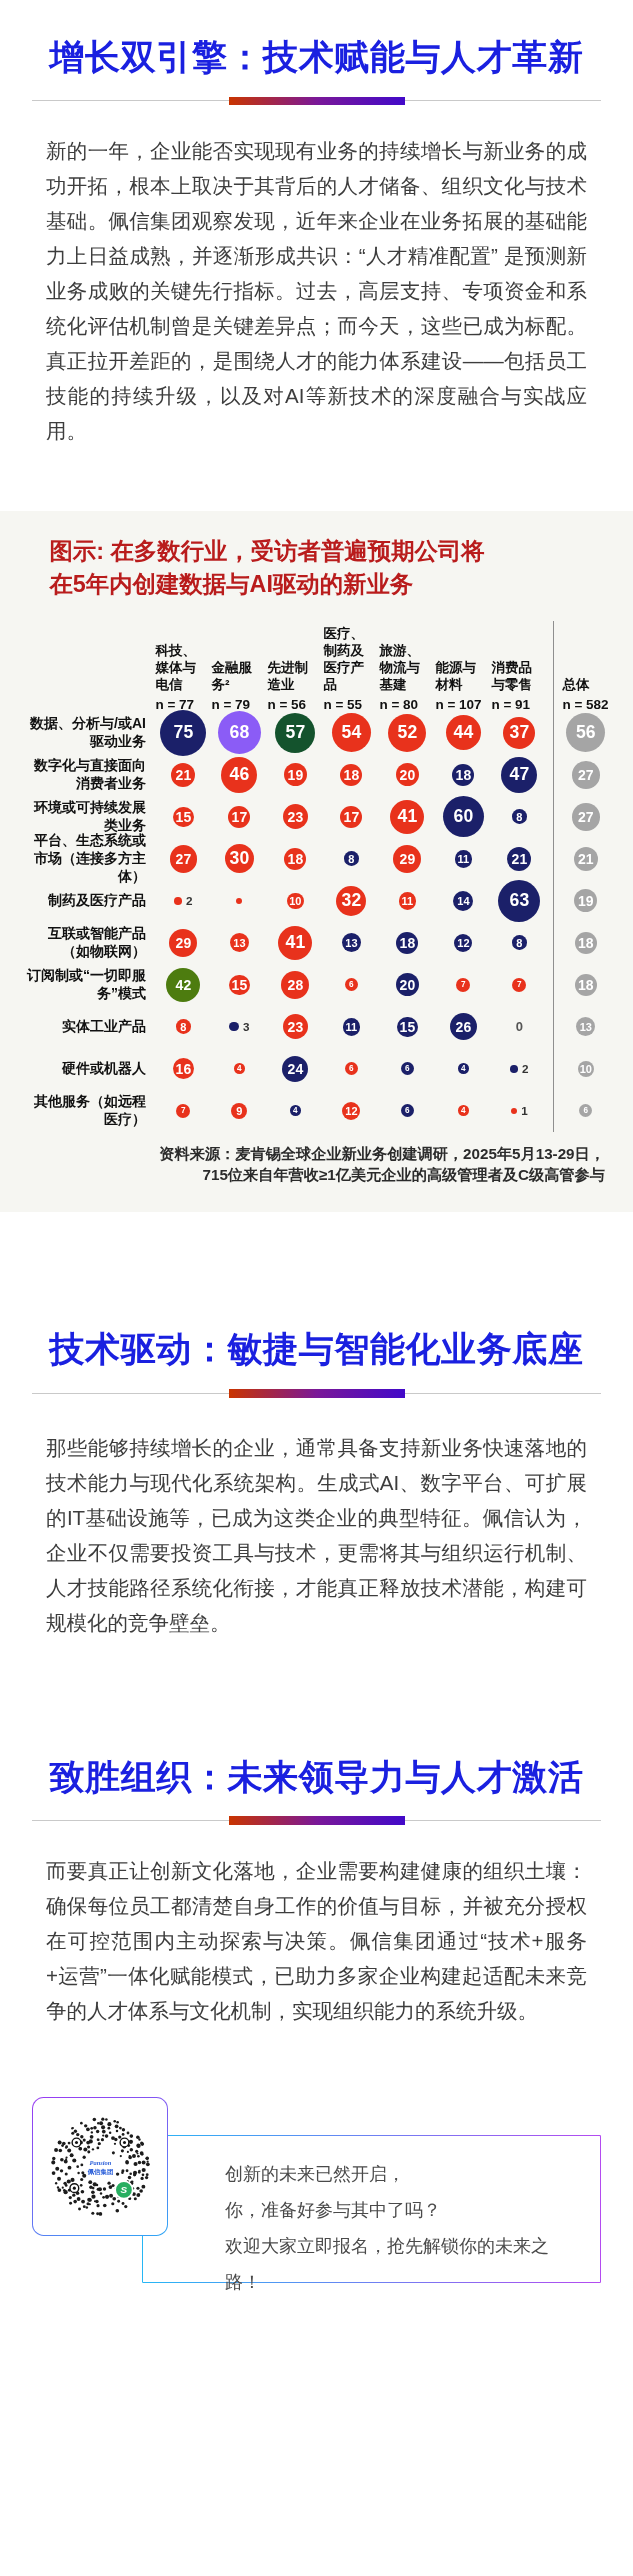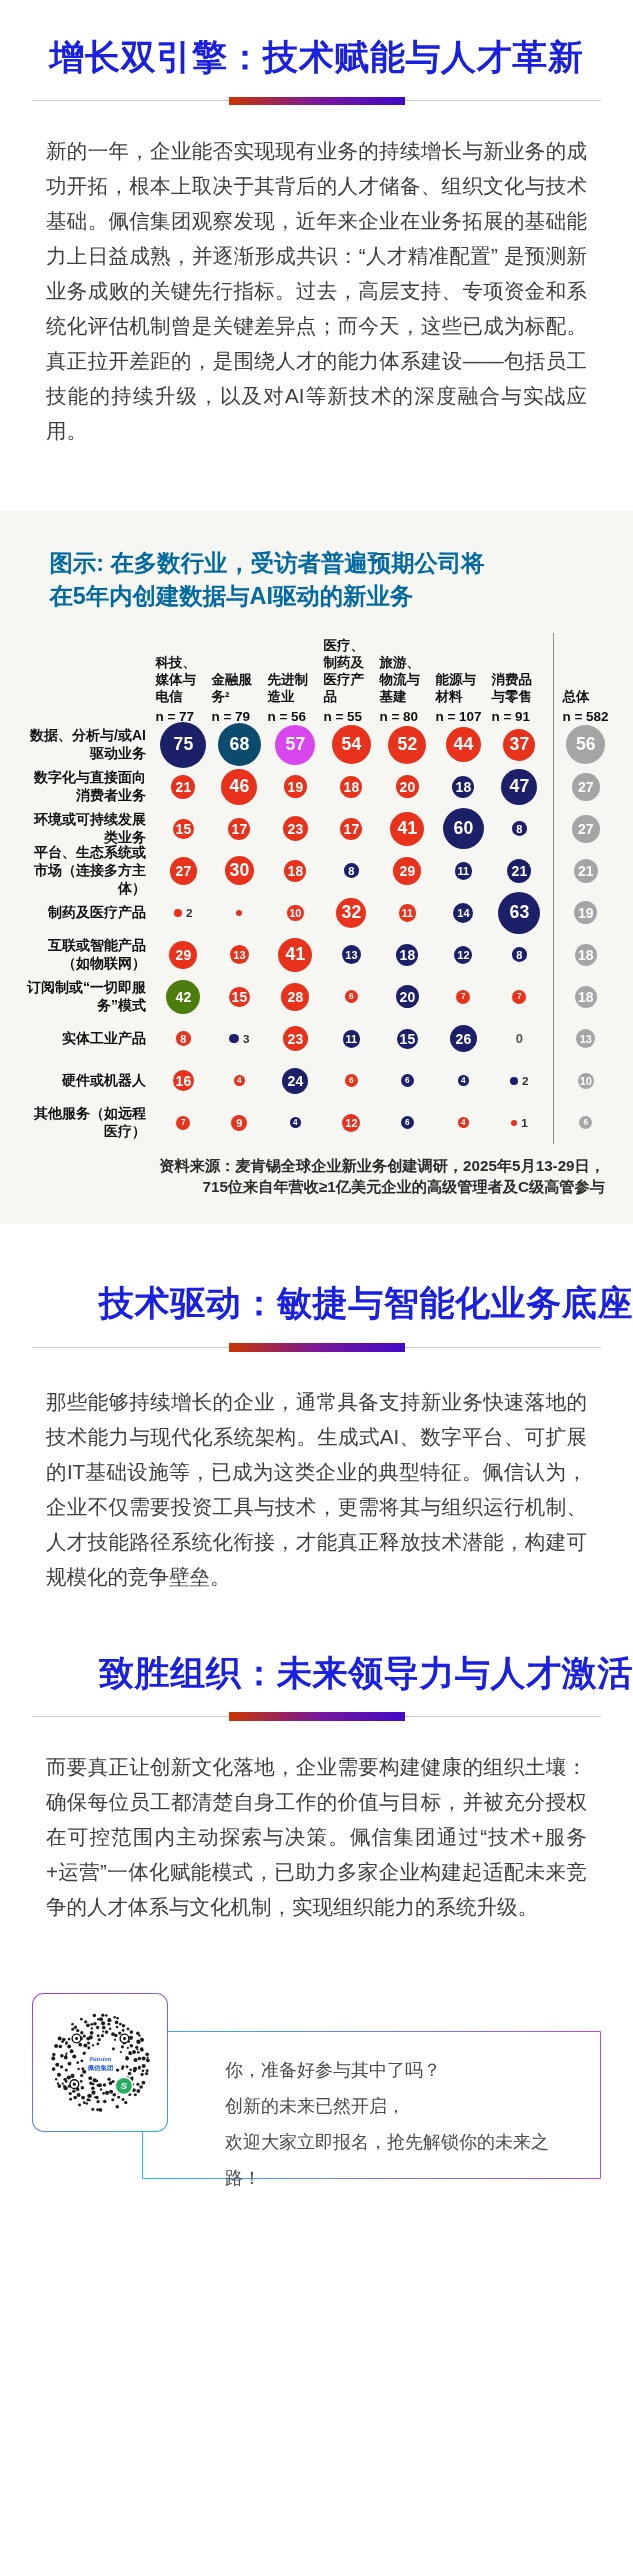--- a/index.html
+++ b/index.html
@@ -9,42 +9,42 @@
   .sec-title{text-align:center;font-size:35px;font-weight:800;color:#1a20e0;margin:0;line-height:45px;letter-spacing:0.6px;}
   .divider{position:relative;margin:17.6px 32px 0;height:8.8px;}
   .divider .line{position:absolute;top:3.5px;left:0;right:0;height:1.2px;background:#c9c9c9;}
   .divider .bar{position:absolute;top:0;left:50%;transform:translateX(-50%);width:176px;height:8.8px;
       background:linear-gradient(90deg,#c93400 0%,#7a1898 50%,#4209c9 100%);}
 
   .para{margin:28px 46px 0;font-size:20.5px;line-height:35px;color:#3d3d3d;text-align:justify;font-weight:500;}
 
   
   .figure{background:#f6f6f2;margin-top:63px;padding:23.4px 23.4px 27px;}
-  .fig-caption{font-size:23.4px;font-weight:800;color:#0369a1;line-height:33px;white-space:pre-line;margin:12px 26px;}
+  .fig-caption{font-size:23.4px;font-weight:800;color:#b91c1c;line-height:33px;white-space:pre-line;margin:0 26px;}
   .fig-sub{font-size:18px;font-weight:700;color:#1c1c1c;line-height:26px;white-space:pre-line;margin:13px 26px 0;}
 
   #chart{margin-top:20px;}
   .c-head{display:flex;align-items:stretch;height:91px;}
   .c-corner{width:132px;flex:0 0 auto;}
   .c-col{width:56px;flex:0 0 auto;display:flex;flex-direction:column;justify-content:flex-end;color:#111;}
   .c-col-label{font-size:13.5px;line-height:17px;font-weight:700;padding-right:3.5px;box-sizing:border-box;}
   .c-col-n{font-size:13.5px;font-weight:700;margin-top:3.5px;}
   .c-sep{border-left:1.2px solid #8f8f8f;margin-left:5.9px;padding-left:8.2px;box-sizing:border-box;width:64px;}
   .c-row{display:flex;align-items:center;height:42px;}
   .c-rlabel{width:132px;flex:0 0 auto;font-size:14px;font-weight:700;color:#111;text-align:right;
       padding-right:9.4px;box-sizing:border-box;line-height:17.6px;}
   .c-cell{width:56px;flex:0 0 auto;display:flex;align-items:center;justify-content:center;height:42px;}
   .c-cell.c-sep{justify-content:center;}
   .bubble{border-radius:50%;color:#fff;display:flex;align-items:center;justify-content:center;font-weight:700;flex:0 0 auto;}
   .out-label{font-size:11.7px;color:#333;margin-left:4.1px;font-weight:700;}
   .bare{font-size:13px;color:#555;font-weight:700;}
   .fig-notes{margin:21px 4.7px 0 0;text-align:right;font-size:15.2px;line-height:20px;color:#2b2b2b;font-weight:700;white-space:pre-line;}
   .fig-source{margin:11.7px 4.7px 0 0;text-align:right;font-size:15.2px;line-height:21px;color:#2b2b2b;font-weight:700;white-space:pre-line;}
 
-  .gap-lg{margin-top:56px;text-align:right;}
+  .gap-lg{margin-top:114px;}
   .para-after{margin-top:32px;}
 
   
   .cta{position:relative;margin:69px 32px 0;height:186px;}
   .cta-box{position:absolute;left:110px;right:0;top:38px;bottom:0;box-sizing:border-box;
       border:1.8px solid transparent;border-radius:1.2px;
       background:linear-gradient(#fff,#fff) padding-box,linear-gradient(90deg,#27b7f5,#b44bf0) border-box;
       padding:20px 15.2px 11.7px 82px;}
   .cta-line{font-size:18px;line-height:36px;color:#4a4a4a;margin:0;font-weight:500;}
   .qr-card{position:absolute;left:0;top:0;width:134px;height:137px;border-radius:11.7px;z-index:2;
@@ -104,24 +104,24 @@
             <div class="c-col-label">总体</div>
             <div class="c-col-n">n = 582</div>
           </div>
         </div>
         <div class="c-row">
           <div class="c-rlabel">数据、分析与/或AI驱动业务</div>
           <div class="c-cell">
             <div class="bubble" style="width: 46px; height: 46px; background: rgb(27, 32, 105); font-size: 17.6px;">75</div>
           </div>
           <div class="c-cell">
-            <div class="bubble" style="width: 43px; height: 43px; background: #0c4a6e; font-size: 17.6px;">68</div>
-          </div>
-          <div class="c-cell">
-            <div class="bubble" style="width: 40px; height: 40px; background: #d946ef; font-size: 17.6px;">57</div>
+            <div class="bubble" style="width: 43px; height: 43px; background: #8b5cf6; font-size: 17.6px;">68</div>
+          </div>
+          <div class="c-cell">
+            <div class="bubble" style="width: 40px; height: 40px; background: #14532d; font-size: 17.6px;">57</div>
           </div>
           <div class="c-cell">
             <div class="bubble" style="width: 39px; height: 39px; background: rgb(232, 50, 28); font-size: 17.6px;">54</div>
           </div>
           <div class="c-cell">
             <div class="bubble" style="width: 38px; height: 38px; background: rgb(232, 50, 28); font-size: 17.6px;">52</div>
           </div>
           <div class="c-cell">
             <div class="bubble" style="width: 35px; height: 35px; background: rgb(232, 50, 28); font-size: 17.6px;">44</div>
           </div>
@@ -393,22 +393,22 @@
 
   <h1 class="sec-title gap-lg">致胜组织：未来领导力与人才激活</h1>
   <div class="divider">
     <div class="line"></div>
     <div class="bar"></div>
   </div>
   <p class="para">而要真正让创新文化落地，企业需要构建健康的组织土壤：确保每位员工都清楚自身工作的价值与目标，并被充分授权在可控范围内主动探索与决策。佩信集团通过“技术+服务+运营”一体化赋能模式，已助力多家企业构建起适配未来竞争的人才体系与文化机制，实现组织能力的系统升级。</p>
 
   <div class="cta">
     <div class="cta-box">
+      <p class="cta-line">创新的未来已然开启，</p>
       <p class="cta-line">你，准备好参与其中了吗？</p>
-      <p class="cta-line">创新的未来已然开启，</p>
       <p class="cta-line">欢迎大家立即报名，抢先解锁你的未来之路！</p>
     </div>
     <div class="qr-card">
       <svg id="qr-svg" width="103" height="103" viewBox="0 0 176 176">
           <circle cx="117.2" cy="101.0" r="2.9" fill="#1c1c1c"></circle>
           <circle cx="102.6" cy="116.5" r="2.8" fill="#1c1c1c"></circle>
           <circle cx="82.1" cy="119.5" r="2.1" fill="#1c1c1c"></circle>
           <circle cx="78.2" cy="118.5" r="3.6" fill="#1c1c1c"></circle>
           <circle cx="70.5" cy="114.8" r="3.3" fill="#1c1c1c"></circle>
           <circle cx="60.2" cy="103.9" r="3.5" fill="#1c1c1c"></circle>

